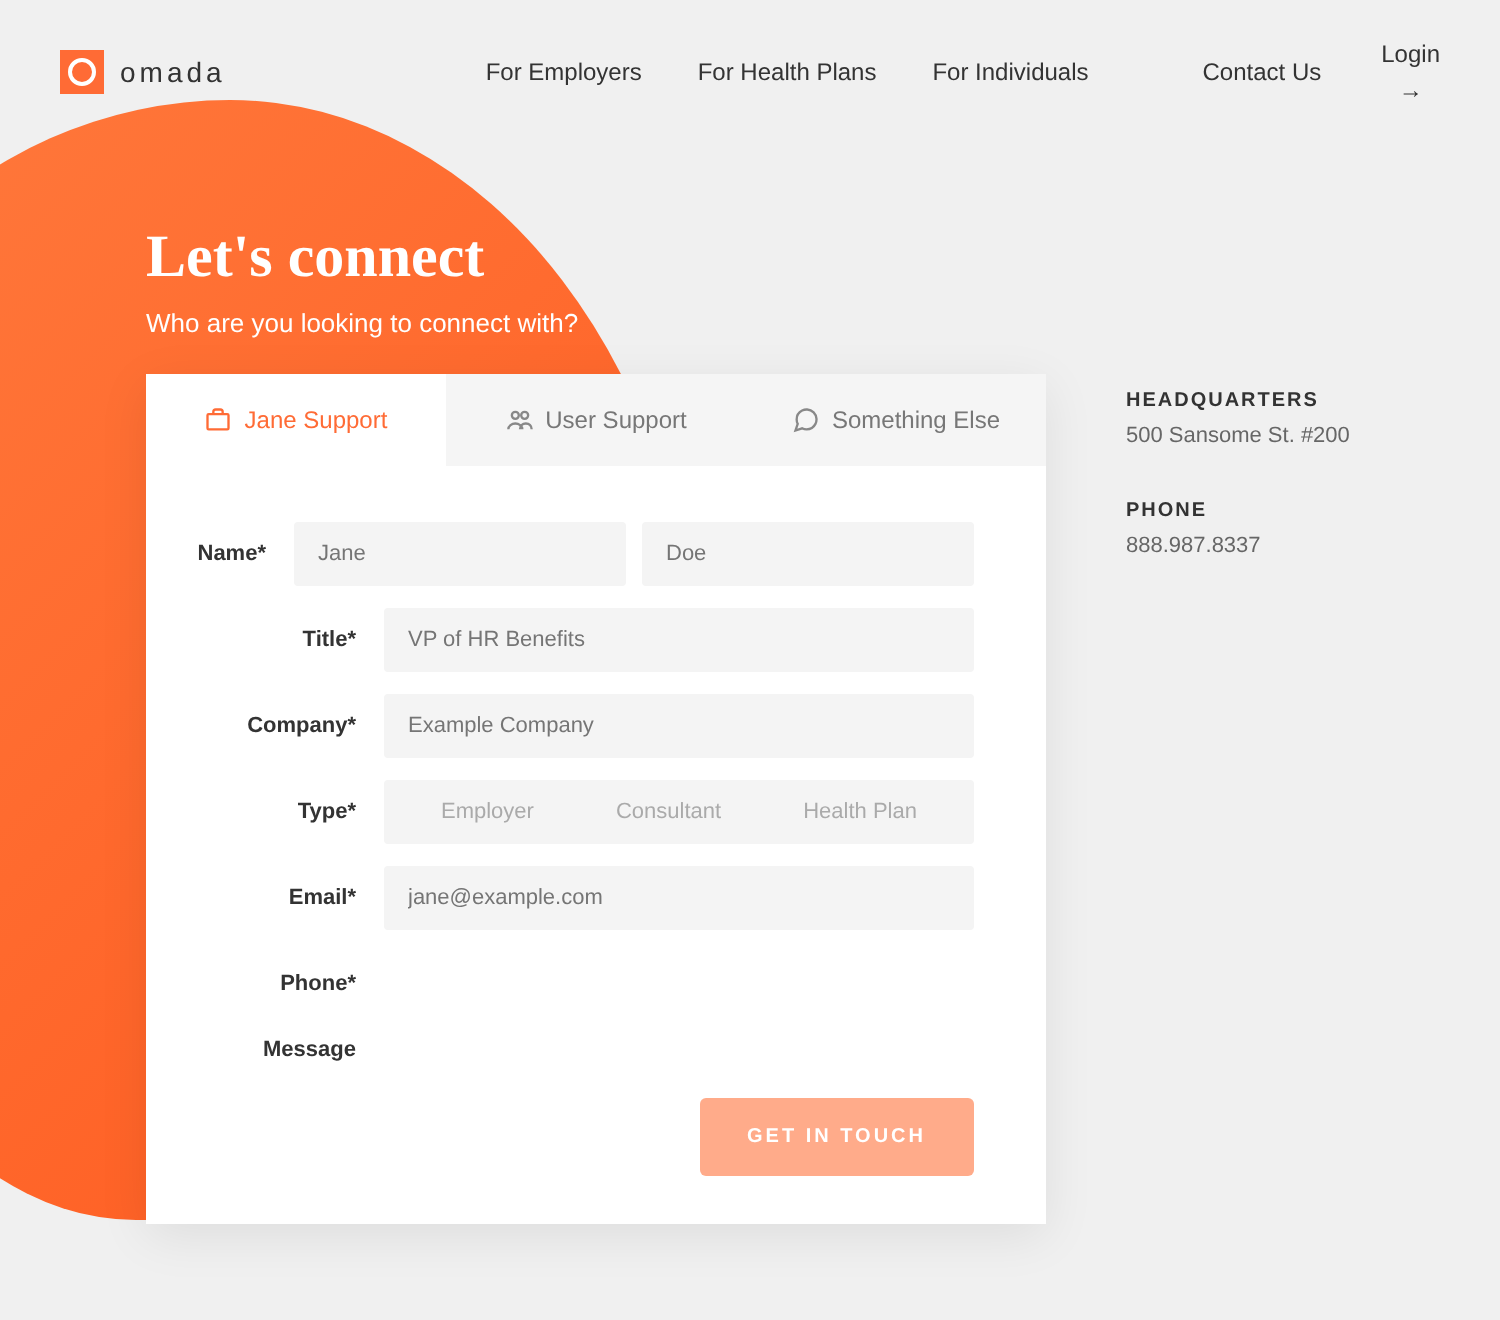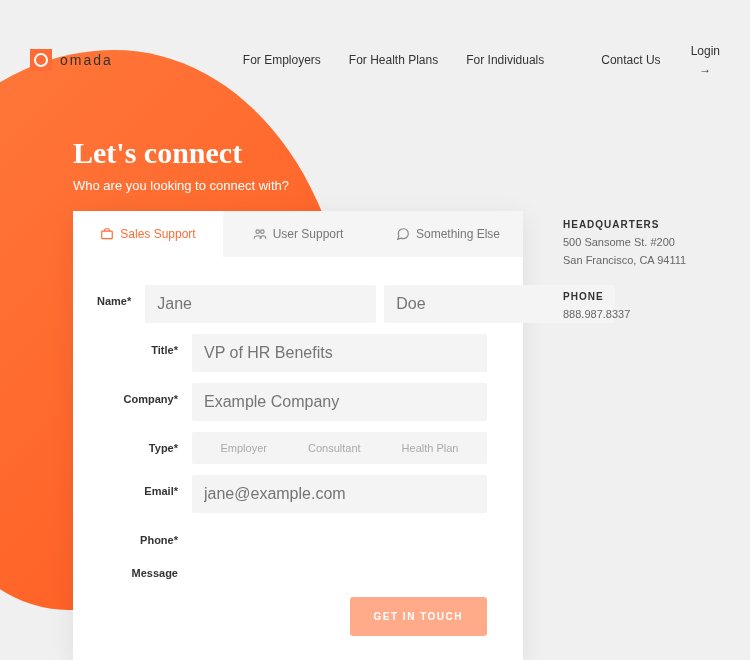--- a/index.html
+++ b/index.html
@@ -11,21 +11,20 @@
       overflow: hidden;
       position: relative;
     }
     
     .header {
       display: flex;
       align-items: center;
       padding: 20px 30px;
       position: relative;
       z-index: 5;
-      margin-top: 24px;
     }
     .logo {
       display: flex;
       align-items: center;
       gap: 8px;
     }
     .logo-mark {
       width: 22px;
       height: 22px;
       background: #ff6b35;
@@ -149,21 +148,21 @@
     .form-fields {
       flex: 1;
       display: flex;
       gap: 8px;
     }
     .input {
       flex: 1;
       background: #f4f4f4;
       border: none;
       padding: 10px 12px;
-      font-size: 16px;
+      font-size: 11px;
       color: #aaa;
       border-radius: 2px;
       font-family: inherit;
     }
     .type-options {
       flex: 1;
       background: #f4f4f4;
       border-radius: 2px;
       display: flex;
       justify-content: space-around;
@@ -250,21 +249,21 @@
 <div class="main">
   <div class="card">
     <div class="tabs">
       <div class="tab active">
         <span class="tab-icon">
           <svg viewBox="0 0 24 24" fill="none" stroke="#ff6b35" stroke-width="2">
               <rect x="3" y="7" width="18" height="13" rx="1"></rect>
               <path d="M8 7V5a2 2 0 0 1 2-2h4a2 2 0 0 1 2 2v2"></path>
             </svg>
         </span>
-        <span>Sales Support</span>
+        <span>Jane Support</span>
       </div>
       <div class="tab">
         <span class="tab-icon">
           <svg viewBox="0 0 24 24" fill="none" stroke="#888" stroke-width="2">
               <circle cx="8" cy="8" r="3"></circle>
               <circle cx="16" cy="8" r="3"></circle>
               <path d="M2 20c0-3 3-5 6-5s6 2 6 5"></path>
               <path d="M12 20c0-3 2-5 5-5s5 2 5 5"></path>
             </svg>
         </span>
@@ -323,20 +322,19 @@
       <div class="submit-row">
         <button class="submit-btn">GET IN TOUCH</button>
       </div>
     </div>
   </div>
 
   <aside class="info">
     <div class="info-block">
       <div class="info-title">HEADQUARTERS</div>
       <div class="info-line">500 Sansome St. #200</div>
-      <div class="info-line">San Francisco, CA 94111</div>
     </div>
     <div class="info-block">
       <div class="info-title">PHONE</div>
       <div class="info-line">888.987.8337</div>
     </div>
   </aside>
 </div>
 
 </body></html>

